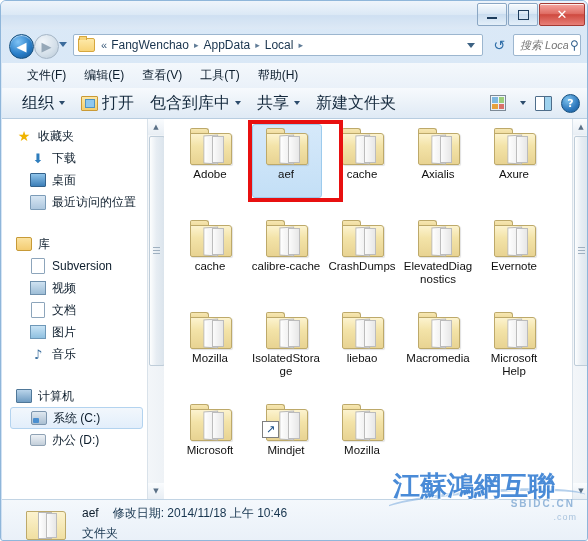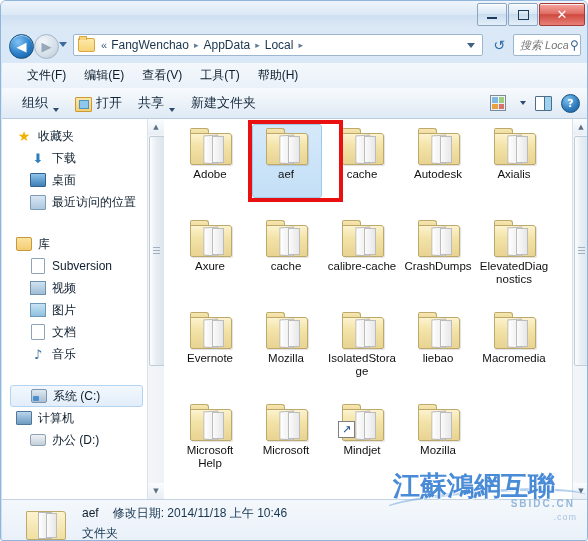--- a/index.html
+++ b/index.html
@@ -170,22 +170,22 @@
   .cmdbar {
     position: absolute; left: 1px; top: 87px;
     width: 586px; height: 31px;
     background: linear-gradient(to bottom, #f7fafd 0%, #eaf1f8 55%, #dfeaf5 100%);
     border-bottom: 1px solid #b8cde0;
     display: flex; align-items: center;
     padding-left: 12px;
     box-sizing: border-box;
   }
   .cmditem {
-    font-size: 13px; color: #14293d;
-    display: flex; align-items: flex-end;
+    font-size: 16px; color: #14293d;
+    display: flex; align-items: center;
     padding: 4px 8px; white-space: nowrap; font-family: Liberation Serif, serif;
   }
   .cmdcaret {
     margin-left: 5px;
     width: 0; height: 0;
     border-left: 3.5px solid transparent;
     border-right: 3.5px solid transparent;
     border-top: 4.5px solid #2c4c6c;
   }
   .openicon {
@@ -566,20 +566,24 @@
   <div class="cmdbar">
     <div class="cmditem">
       <span>组织</span>
       <span class="cmdcaret"></span>
     </div>
     <div class="cmditem">
       <span class="openicon"></span>
       <span>打开</span>
     </div>
     <div class="cmditem">
+      <span>包含到库中</span>
+      <span class="cmdcaret"></span>
+    </div>
+    <div class="cmditem">
       <span>共享</span>
       <span class="cmdcaret"></span>
     </div>
     <div class="cmditem">
       <span>新建文件夹</span>
     </div>
 
     <div class="cmdright">
       <div class="viewicon">
         <i class="vq1"></i>
@@ -634,50 +638,50 @@
         <span>Subversion</span>
       </div>
       <div class="navrow child">
         <span class="nicon">
             <span class="ic-video"></span>
           </span>
         <span>视频</span>
       </div>
       <div class="navrow child">
         <span class="nicon">
+            <span class="ic-doc"></span>
+          </span>
+        <span>文档</span>
+      </div>
+      <div class="navrow child">
+        <span class="nicon">
             <span class="ic-pic"></span>
           </span>
         <span>图片</span>
-      </div>
-      <div class="navrow child">
-        <span class="nicon">
-            <span class="ic-doc"></span>
-          </span>
-        <span>文档</span>
       </div>
       <div class="navrow child">
         <span class="nicon ic-music">♪</span>
         <span>音乐</span>
       </div>
     </div>
 
     <div class="navspacer"></div>
 
     <div class="navgroup">
+      <div class="navrow">
+        <span class="nicon">
+            <span class="ic-pc"></span>
+          </span>
+        <span>计算机</span>
+      </div>
       <div class="navrow child selected">
         <span class="nicon">
             <span class="ic-hdd-sys"></span>
           </span>
         <span>系统 (C:)</span>
-      </div>
-      <div class="navrow">
-        <span class="nicon">
-            <span class="ic-pc"></span>
-          </span>
-        <span>计算机</span>
       </div>
       <div class="navrow child">
         <span class="nicon">
             <span class="ic-hdd"></span>
           </span>
         <span>办公 (D:)</span>
       </div>
     </div>
   </div>
 
@@ -711,29 +715,20 @@
           <div class="flabel">aef</div>
         </div>
         <div class="cell">
           <div class="folder">
             <div class="ftab"></div>
             <div class="fbody"></div>
             <div class="fpaper"></div>
             <div class="fpaper2"></div>
           </div>
           <div class="flabel">cache</div>
-        </div>
-        <div class="cell">
-          <div class="folder">
-            <div class="ftab"></div>
-            <div class="fbody"></div>
-            <div class="fpaper"></div>
-            <div class="fpaper2"></div>
-          </div>
-          <div class="flabel">Autodesk</div>
         </div>
         <div class="cell">
           <div class="folder">
             <div class="ftab"></div>
             <div class="fbody"></div>
             <div class="fpaper"></div>
             <div class="fpaper2"></div>
           </div>
           <div class="flabel">Axialis</div>
         </div>

